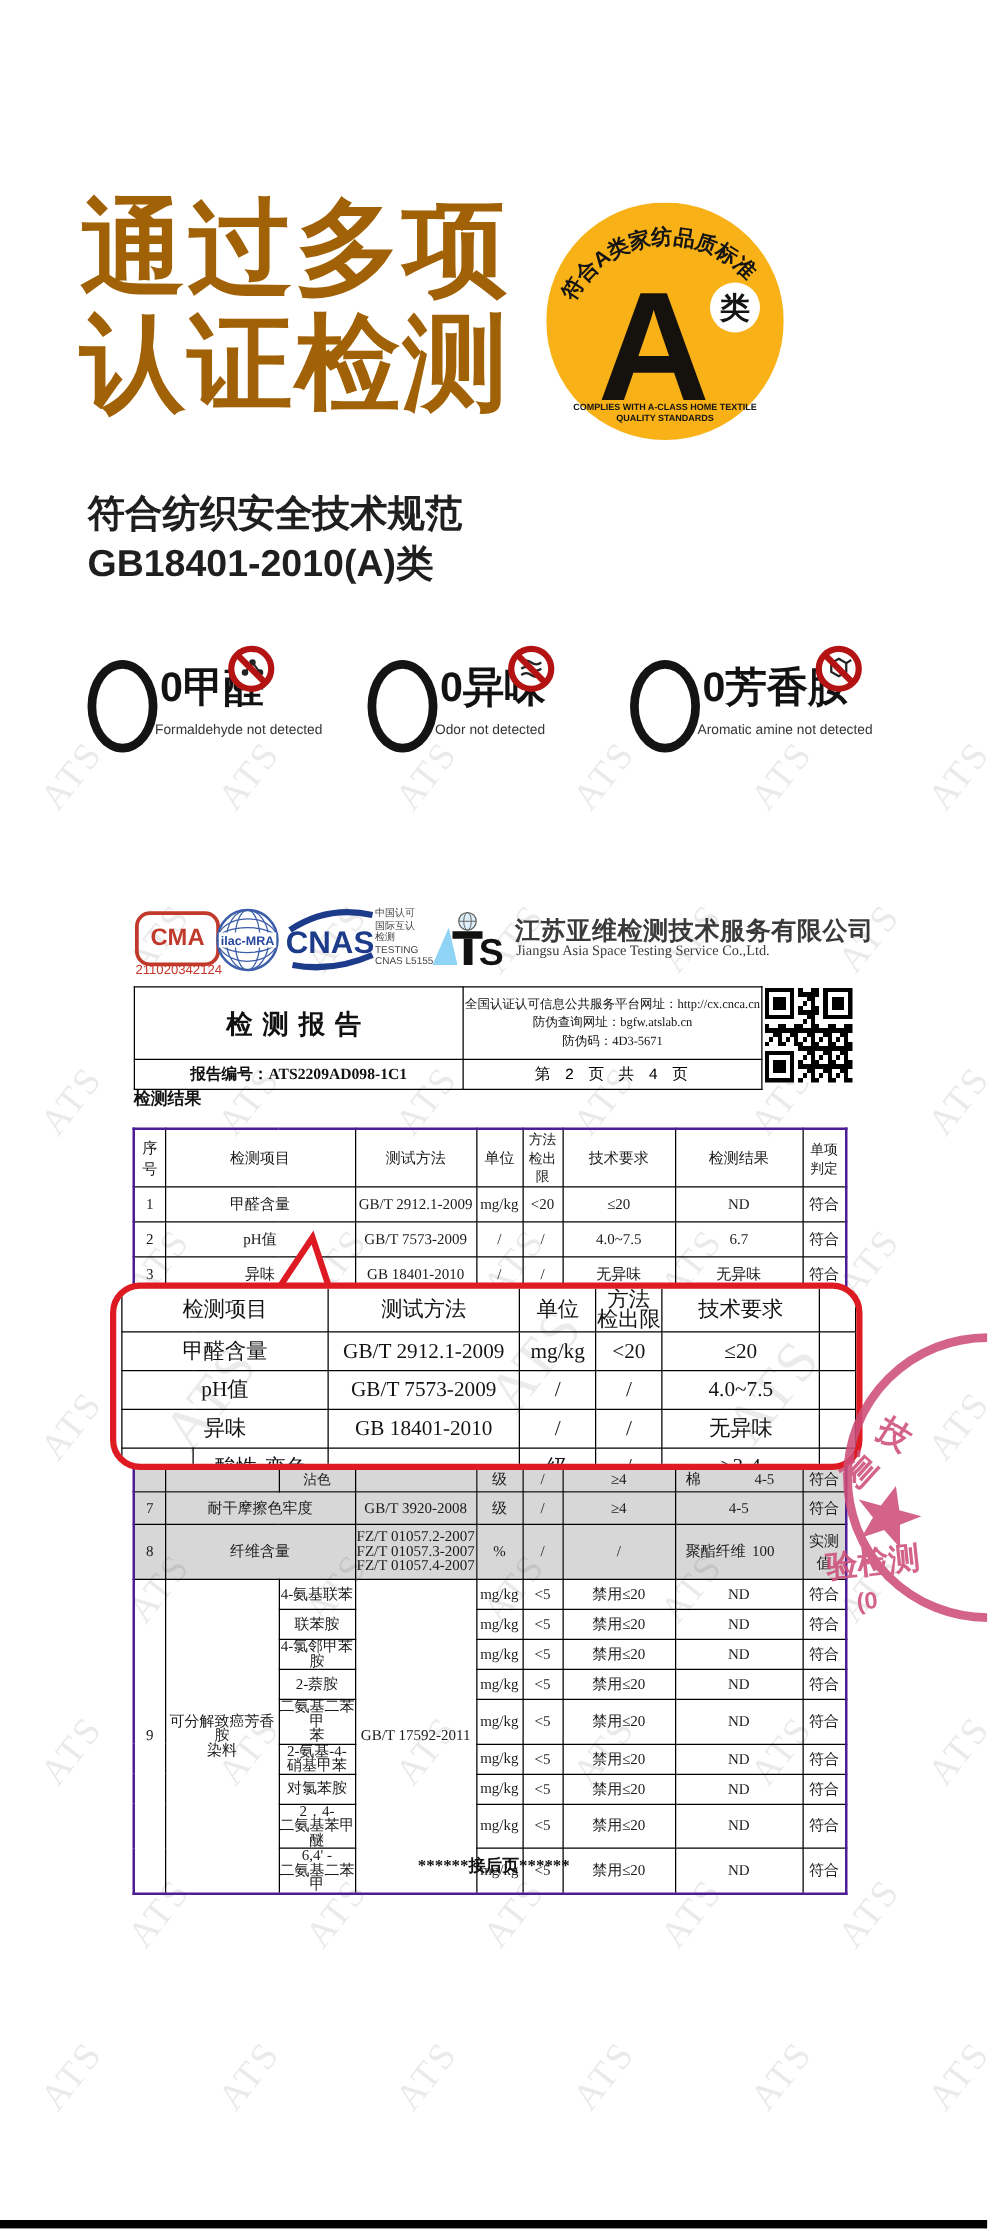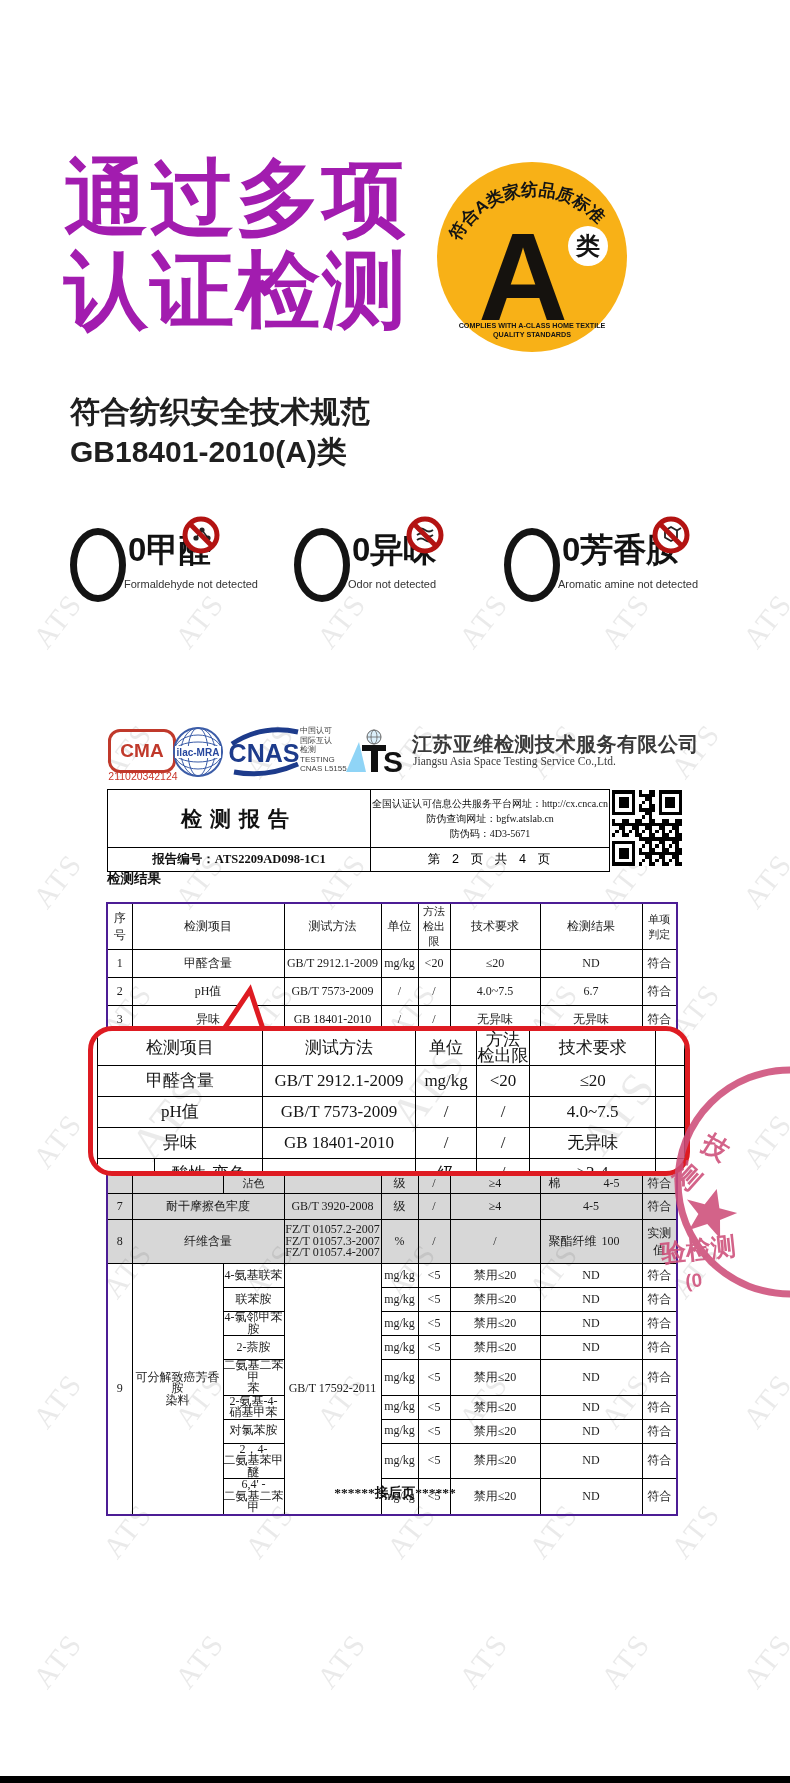--- a/index.html
+++ b/index.html
@@ -2,21 +2,21 @@
 <html><head>
 <meta charset="utf-8">
 <style>
   html,body{margin:0;padding:0;background:#fff;}
   #page{position:relative;width:790px;height:1783px;background:#fff;overflow:hidden;
         font-family:"Liberation Sans",sans-serif;}
   .abs{position:absolute;}
 
   
   .big-title{left:64px;top:152px;font-size:84px;line-height:92px;font-weight:900;
-             color:#a21caf;letter-spacing:2px;white-space:pre;}
+             color:#a16207;letter-spacing:2px;white-space:pre;}
   .subtitle{left:70px;top:392px;font-size:30px;line-height:40px;font-weight:700;color:#1f1f1f;}
 
   
   .badge{left:437px;top:162px;width:190px;height:190px;}
 
   
   .feature{position:absolute;top:522px;height:90px;}
   .f1{left:70px;} .f2{left:294px;} .f3{left:504px;}
   .oval{position:absolute;left:0;top:6px;width:42px;height:60px;border:7px solid #141414;border-radius:50%;}
   .flabel{position:absolute;left:58px;top:6px;font-size:33px;font-weight:800;color:#121212;white-space:nowrap;}

